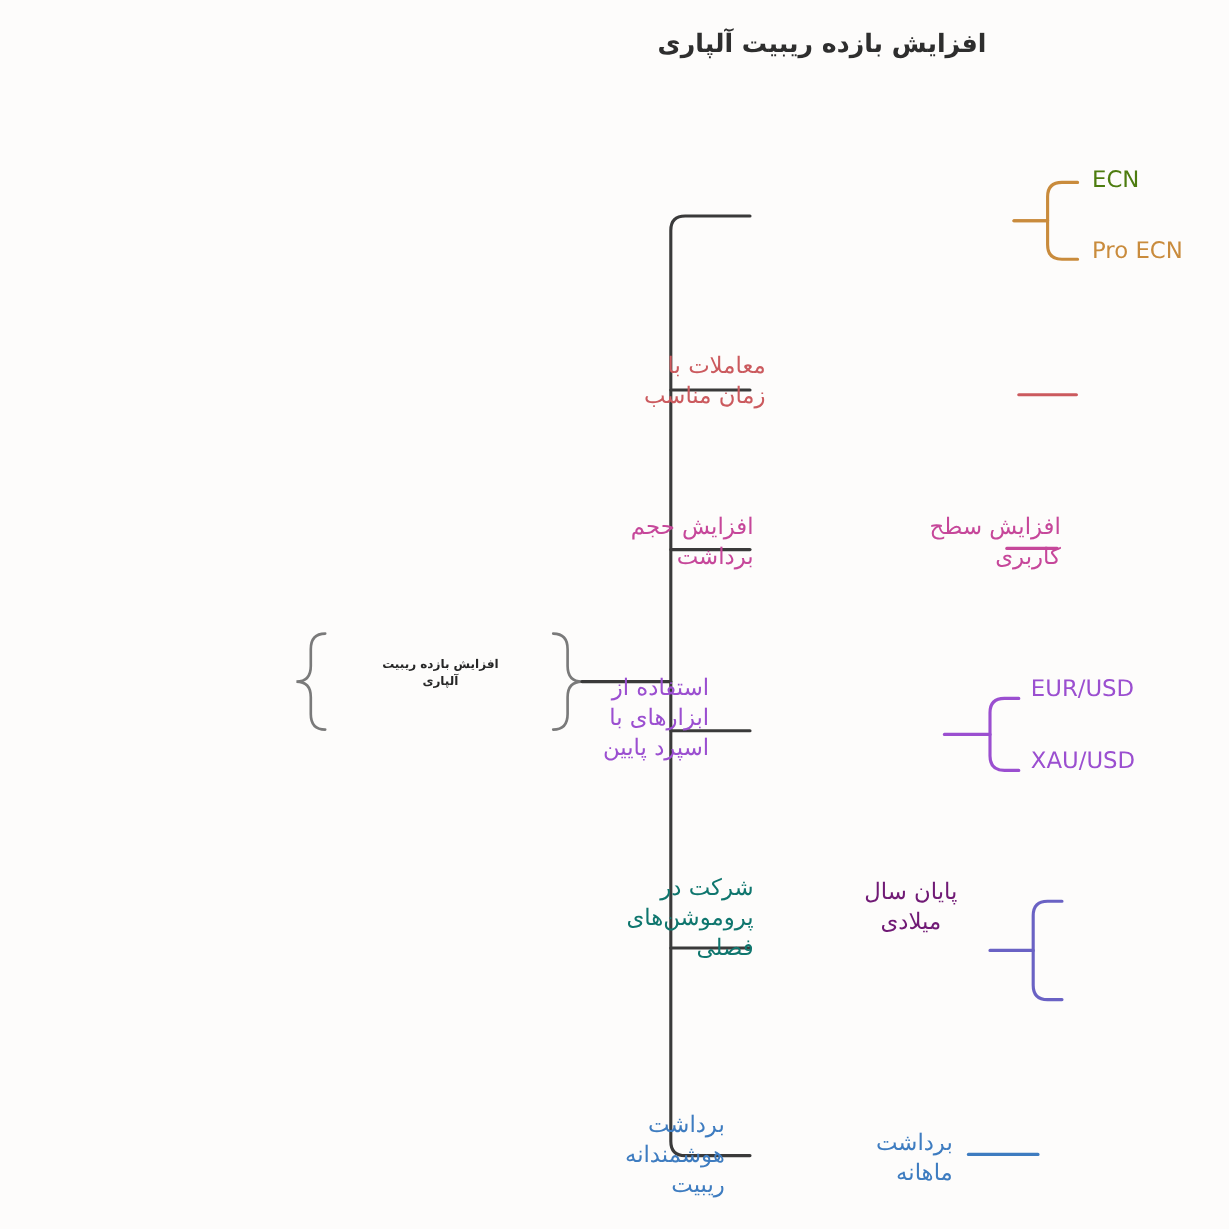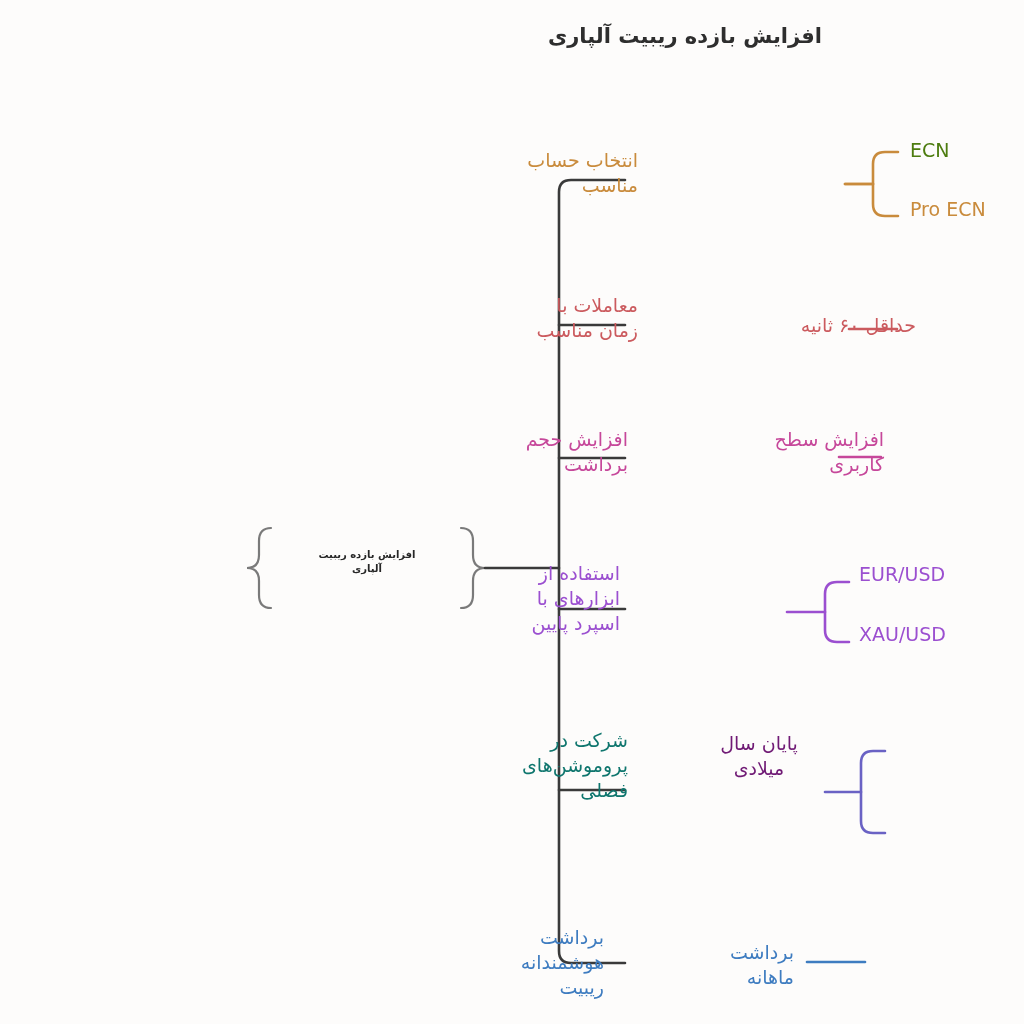--- a/index.html
+++ b/index.html
@@ -74,35 +74,32 @@
 
     <path fill="none" stroke="#6a62c4" stroke-width="2.6" stroke-linecap="round" stroke-linejoin="round" d="M712 751 H700 q-12 0 -12 12 v58 q0 12 12 12 H712"></path>
     <path fill="none" stroke="#6a62c4" stroke-width="2.6" stroke-linecap="round" d="M652 792 H688"></path>
 
     <path fill="none" stroke="#3e7cc0" stroke-width="2.6" stroke-linecap="round" d="M634 962 H692"></path>
   </svg>
 
   <div class="node root-node" style="left:104px;top:548px;width:180px;">افزایش بازده ریبیت
 آلپاری</div>
 
-  <div class="node branch-label" style="right:386px;top:148px;width:180px;color:#c98b3c;">انتخاب حساب
-مناسب</div>
   <div class="node leaf-label leaf-ltr" style="left:737px;top:138px;width:170px;color:#4d7c0f;">ECN</div>
   <div class="node leaf-label leaf-ltr" style="left:737px;top:197px;width:190px;color:#c98b3c;">Pro ECN</div>
 
   <div class="node branch-label" style="right:386px;top:293px;width:180px;color:#cb5a5e;">معاملات با
 زمان مناسب</div>
-  <div class="node leaf-label" style="right:108px;top:313px;width:200px;color:#cb5a5e;">حداقل ۶۰ ثانیه</div>
 
   <div class="node branch-label" style="right:396px;top:427px;width:180px;color:#c6479a;">افزایش حجم
 برداشت</div>
   <div class="node leaf-label" style="right:140px;top:427px;width:180px;color:#c6479a;">افزایش سطح
 کاربری</div>
 
-  <div class="node branch-label" style="right:404px;top:561px;width:175px;color:#9b4fd0;">استفاده از
+  <div class="node branch-label" style="right:433px;top:561px;width:175px;color:#9b4fd0;">استفاده از
 ابزارهای با
 اسپرد پایین</div>
   <div class="node leaf-label leaf-ltr" style="left:686px;top:562px;width:200px;color:#9b4fd0;">EUR/USD</div>
   <div class="node leaf-label leaf-ltr" style="left:686px;top:622px;width:200px;color:#9b4fd0;">XAU/USD</div>
 
   <div class="node branch-label" style="right:396px;top:728px;width:180px;color:#0f766e;">شرکت در
 پروموشن‌های
 فصلی</div>
   <div class="node leaf-label" style="right:185px;top:731px;width:160px;color:#701a75;text-align:center;">پایان سال
 میلادی</div>

